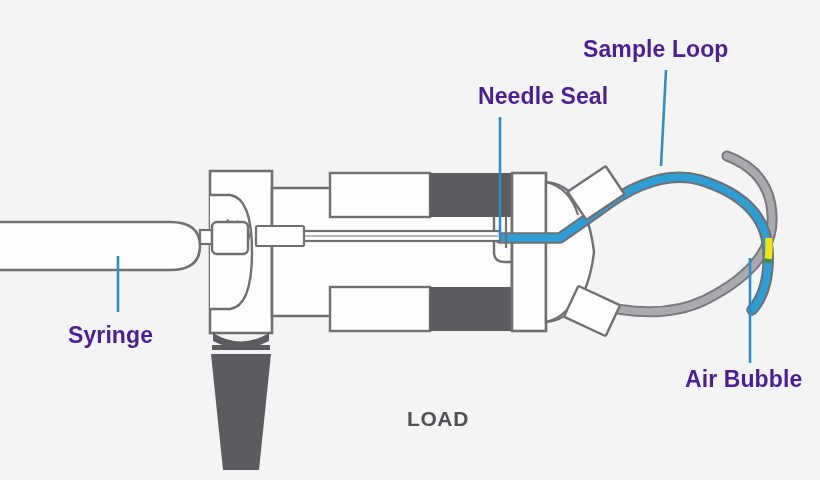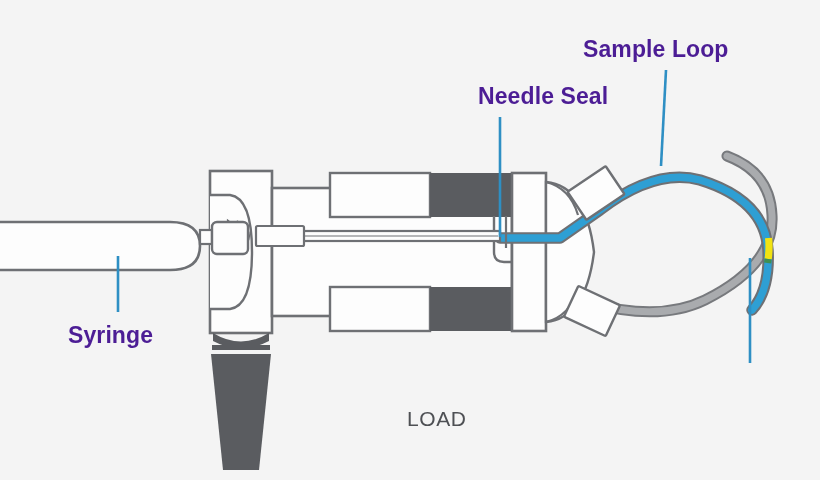--- a/index.html
+++ b/index.html
@@ -28,21 +28,21 @@
     color: #4c1d95;
     font-family: "Liberation Sans", sans-serif;
     font-size: 23px;
     font-weight: 700;
     white-space: nowrap;
     letter-spacing: 0.1px;
   }
   .lbl-load {
     color: #4e5054;
     font-size: 21px;
-    font-weight: normal;
+    font-weight: bold;
     letter-spacing: 0.6px;
     text-align: center;
   }
   #lbl-sample-loop { left: 583px; top: 36px; }
   #lbl-needle-seal { left: 431px; top: 83px; margin-left: 47px; }
   #lbl-syringe     { left: 68px;  top: 322px; }
   #lbl-air-bubble  { left: 685px; top: 366px; }
   #lbl-load        { left: 407px; top: 407px; }
 </style>
 </head>
@@ -134,15 +134,16 @@
       <line x1="500" y1="117" x2="500" y2="237"></line>
       <line x1="118" y1="256" x2="118" y2="312"></line>
       <line x1="750" y1="258" x2="750" y2="363"></line>
     </g>
 
   </svg>
 
   <div class="lbl" id="lbl-sample-loop">Sample Loop</div>
   <div class="lbl" id="lbl-needle-seal">Needle Seal</div>
   <div class="lbl" id="lbl-syringe">Syringe</div>
+  <div class="lbl" id="lbl-air-bubble">Air Bubble</div>
   <div class="lbl lbl-load" id="lbl-load">LOAD</div>
 
 </div>
 
 </body></html>

